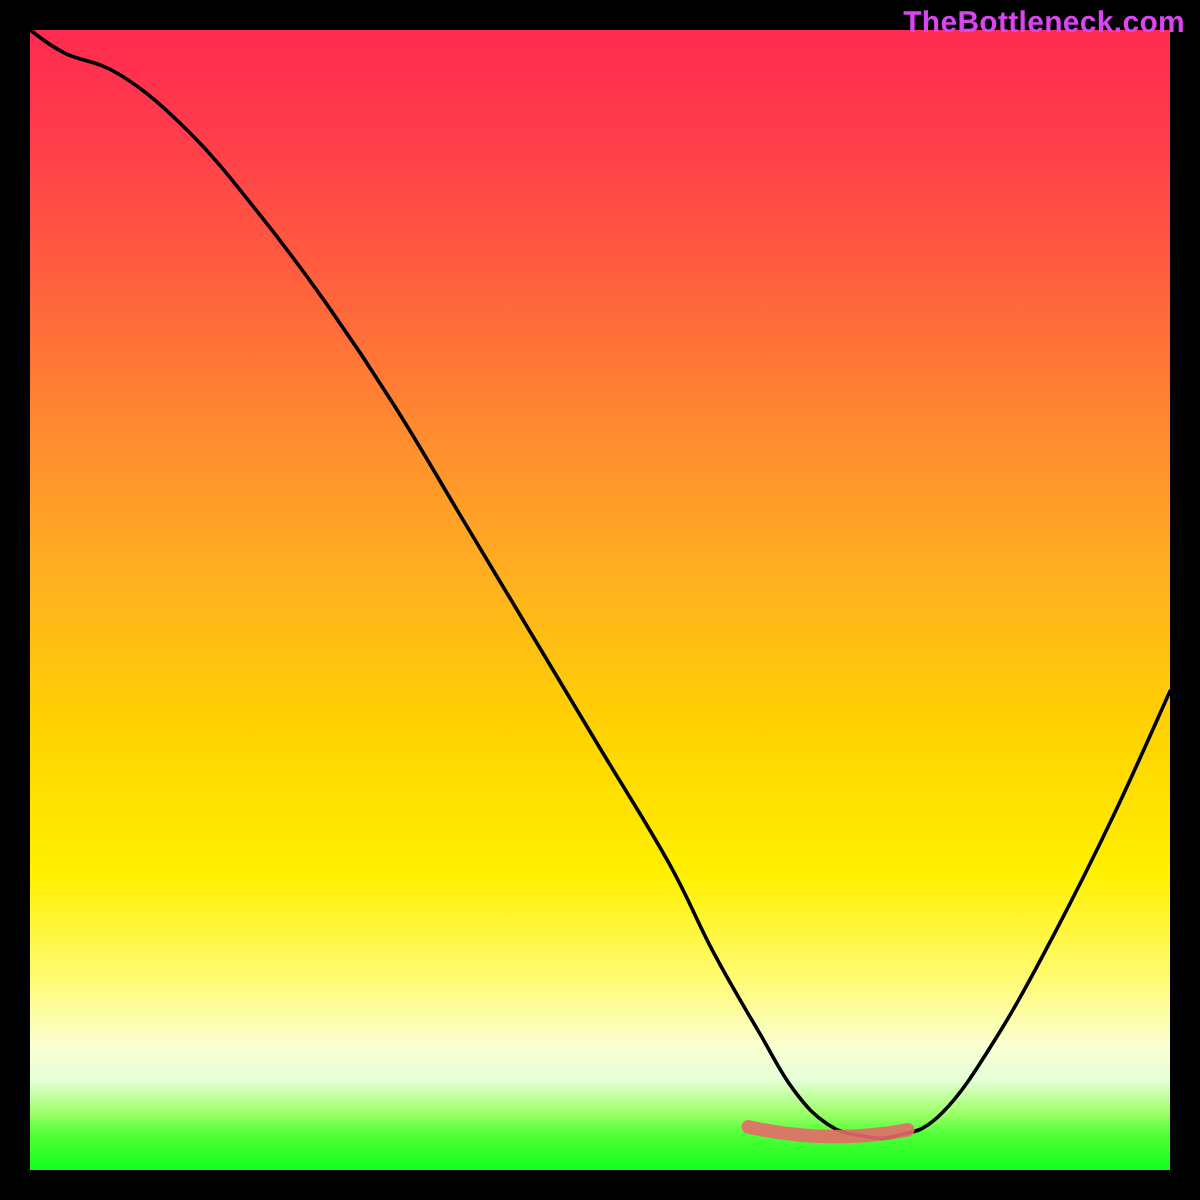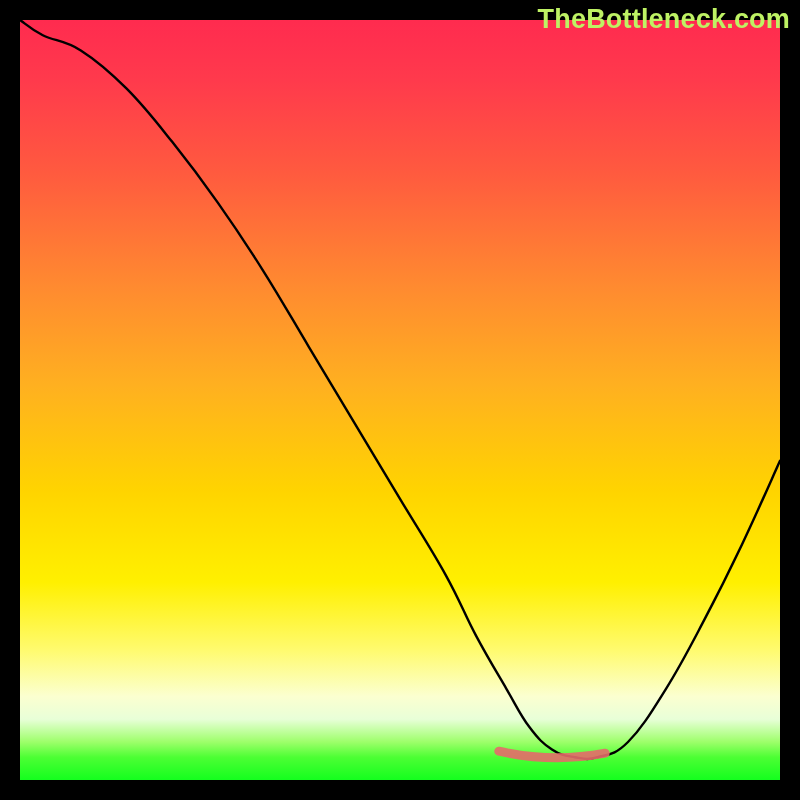--- a/index.html
+++ b/index.html
@@ -15,22 +15,22 @@
   .page {
     width: 800px;
     height: 800px;
     background: #000;
     position: relative;
   }
   .watermark {
     position: absolute;
     top: 4px;
     right: 10px;
-    color: #bef264;
-    font-size: 27px;
+    color: #d946ef;
+    font-size: 20px;
     font-weight: 600;
     letter-spacing: 0.2px;
     z-index: 10;
   }
   .plot-area {
     position: absolute;
     left: 20px;
     top: 20px;
     width: 760px;
     height: 760px;

